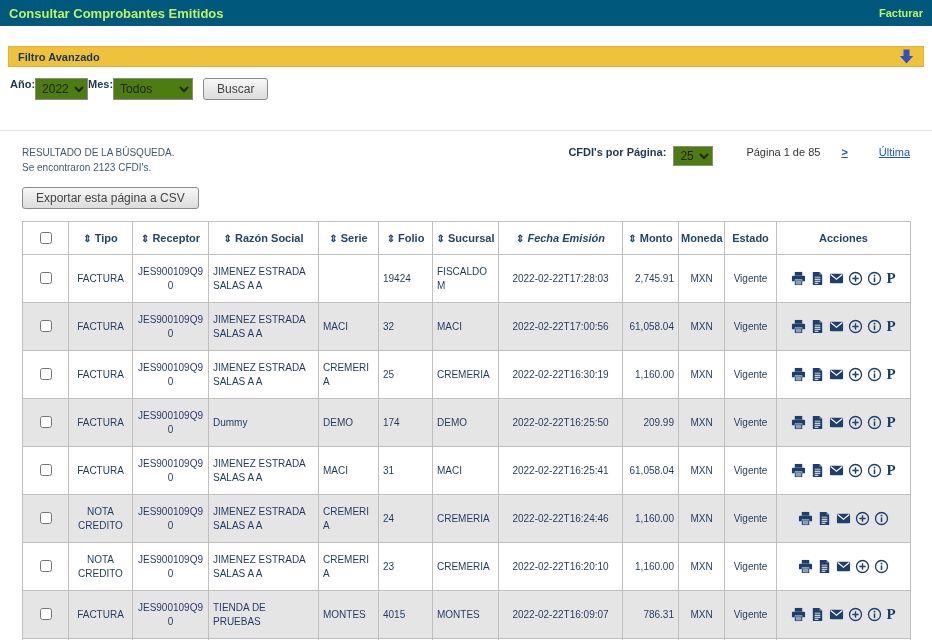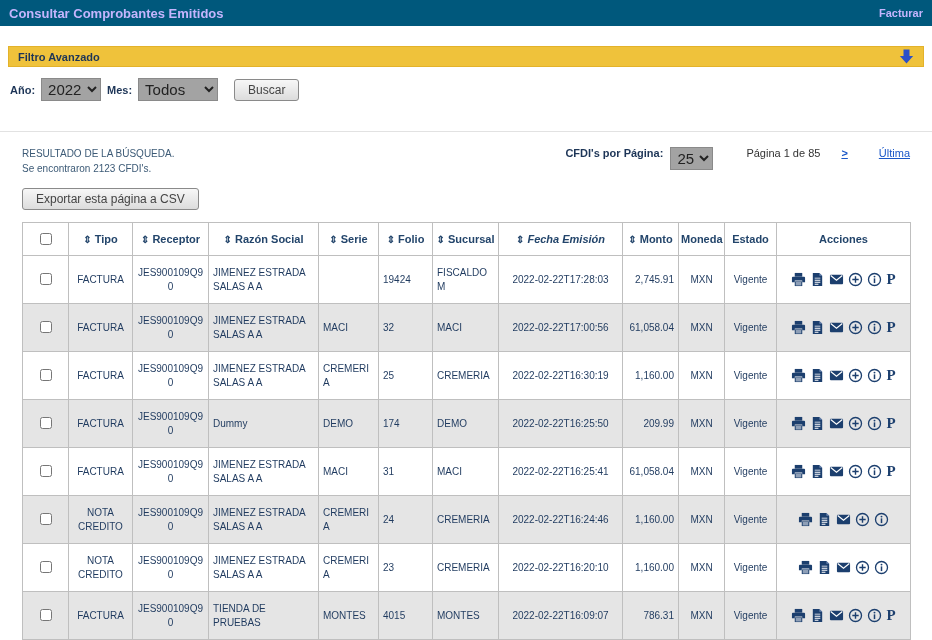--- a/index.html
+++ b/index.html
@@ -4,43 +4,43 @@
 <style>
   * { box-sizing: border-box; }
   html,body { margin:0; padding:0; }
   body {
     width:932px; height:640px; overflow:hidden;
     font-family:"Liberation Sans", sans-serif;
     background:#ffffff; position:relative;
   }
   
   .topbar {
-    height:26px; background:#00587C; color:#c4b5fd;
+    height:26px; background:#00587C; color:#bef264;
     display:flex; justify-content:space-between; align-items:center;
     padding:1px 9px;
   }
   .topbar .title { font-size:13px; font-weight:bold; }
   .topbar .facturar { font-size:11px; font-weight:bold; cursor:pointer; }
   
   .filterbar {
     margin:20px 8px 0 8px; height:21px; background:#EFC23B;
     border:1px solid #E3B22A;
     display:flex; justify-content:space-between; align-items:center;
     padding:0 9px;
   }
   .filterbar .ftitle { font-size:11px; font-weight:bold; color:#1D3557; }
   .filterbar .arrow { width:15px; height:15px; cursor:pointer; display:inline-block; }
   
   .filter-controls {
-    margin:11px 8px 0 10px; display:flex; align-items:center; gap:6px;
+    margin:11px 8px 0 10px; display:flex; 
     font-size:11px; color:#1D3557; font-weight:bold;
   }
   select {
-    font-size:15px; font-family:"Liberation Sans", sans-serif;
-    padding:1px 2px; color:#222; border:1px solid #8A8A8A; background:#a3a3a3;
+    font-size:12px; font-family:"Liberation Sans", sans-serif;
+    padding:1px 2px; color:#222; border:1px solid #8A8A8A; background:#4d7c0f;
   }
   .btn {
     background:linear-gradient(#F7F7F7,#DCDCDC);
     border:1px solid #8A8A8A; border-radius:3px;
     padding:3px 13px; font-size:12px; color:#444;
     font-family:"Liberation Sans", sans-serif; cursor:pointer;
   }
   .filter-controls .btn { margin-left:10px; }
   .divider { margin-top:30px; border-bottom:1px solid #E2E2E2; }
   

